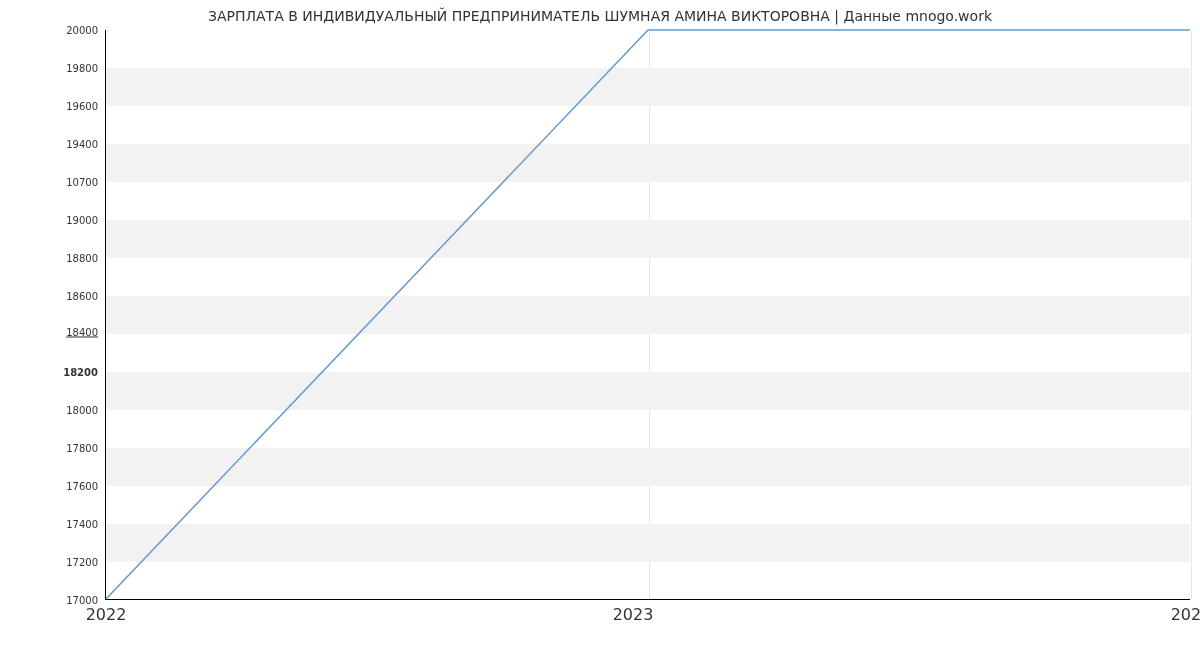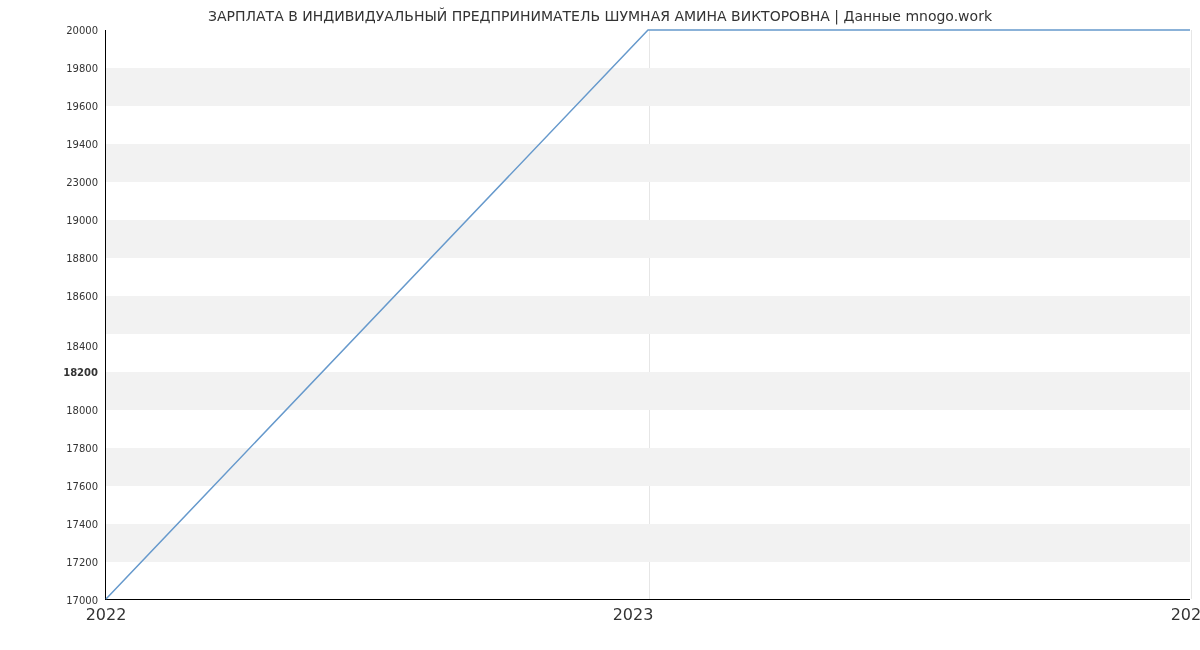--- a/index.html
+++ b/index.html
@@ -96,25 +96,25 @@
     <svg class="series" id="series-svg" preserveAspectRatio="none" viewBox="0 0 1085 570">
       <polyline id="series-poly" class="series-line" vector-effect="non-scaling-stroke" points="0,570 542.5,0 1085,0"></polyline>
     </svg>
   <div class="ytick" style="top: 570px;">17000</div>
       <div class="ytick" style="top: 532px; margin-left: 28px;">17200</div>
       <div class="ytick" style="top: 494px;">17400</div>
       <div class="ytick" style="top: 456px;">17600</div>
       <div class="ytick" style="top: 418px;">17800</div>
       <div class="ytick" style="top: 380px;">18000</div>
       <div class="ytick" style="top: 342px; font-weight: bold;">18200</div>
-      <div class="ytick" style="top: 316px;">18400</div>
+      <div class="ytick" style="top: 302px; text-decoration: underline;">18400</div>
       <div class="ytick" style="top: 266px;">18600</div>
       <div class="ytick" style="top: 228px; margin-left: 32px;">18800</div>
       <div class="ytick" style="top: 190px;">19000</div>
-      <div class="ytick" style="top: 152px;">23000</div>
+      <div class="ytick" style="top: 152px;">10700</div>
       <div class="ytick" style="top: 114px;">19400</div>
       <div class="ytick" style="top: 76px;">19600</div>
       <div class="ytick" style="top: 38px; margin-left: 12px;">19800</div>
       <div class="ytick" style="top: 0px;">20000</div>
       <div class="xtick" style="left: 0px;">2022</div>
       <div class="xtick" style="left: 527px;">2023</div>
       <div class="xtick" style="left: 1085px;">2024</div>
     </div>
 </div>
 

